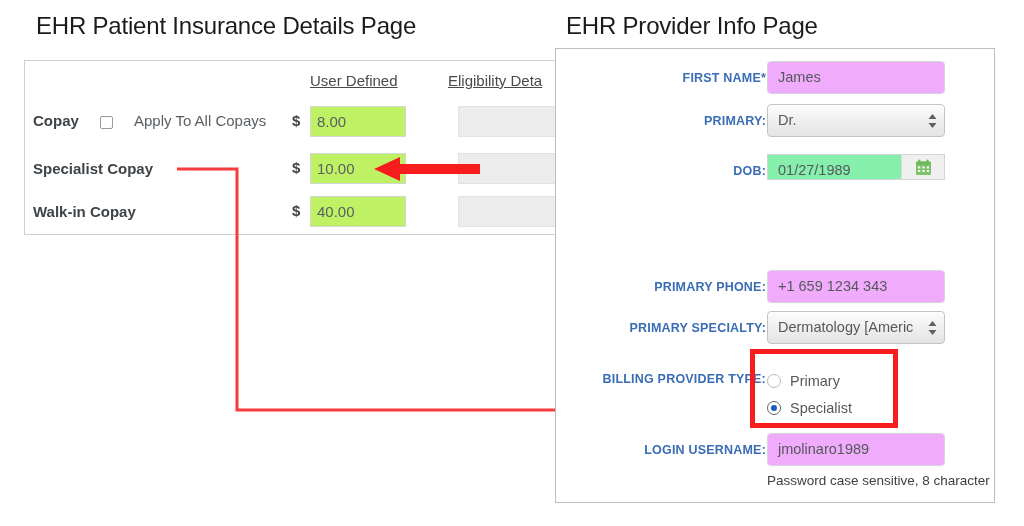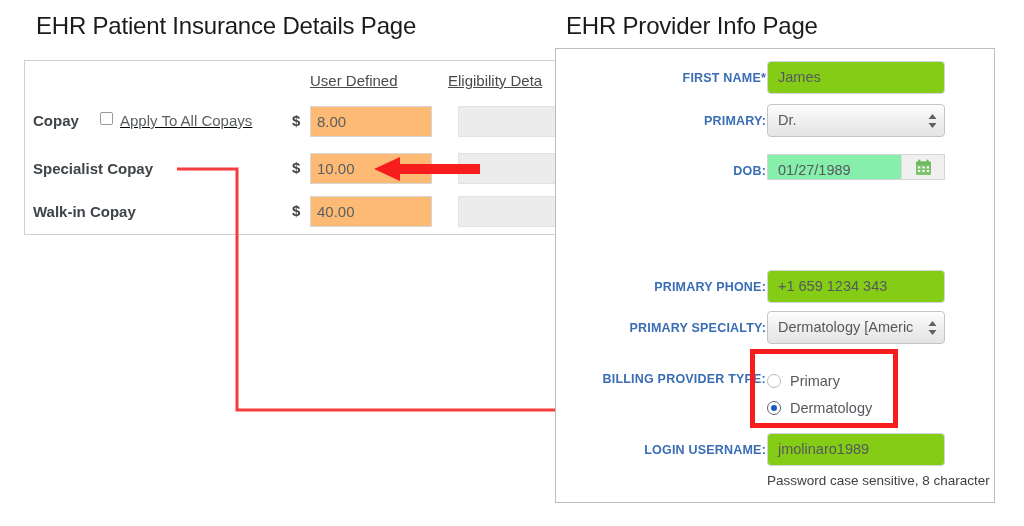--- a/index.html
+++ b/index.html
@@ -62,24 +62,23 @@
   }
   #lbl-copay      { left: 33px;  top: 112px; }
   #lbl-specialist { left: 33px;  top: 160px; }
   #lbl-walkin     { left: 33px;  top: 203px; }
 
   .chk-wrap {
     position: absolute;
     left: 100px;
     top: 112px;
     display: flex;
-    align-items: flex-start;
-    gap: 7px;
-    white-space: nowrap;
-    text-decoration: underline;
+    align-items: flex-end;
+    gap: 21px;
+    white-space: nowrap;
   }
   .chk-box {
     width: 13px;
     height: 13px;
     border: 1px solid #9a9a9a;
     border-radius: 2px;
     background: #fff;
     box-sizing: border-box;
     display: inline-block;
   }
@@ -89,24 +88,24 @@
   }
 
   .dollar {
     position: absolute;
     font-size: 15px;
     font-weight: bold;
     color: #3f4448;
   }
   .txt-input {
     position: absolute;
-    width: 122px;
+    width: 96px;
     height: 31px;
     border: 1px solid #d6d6d6;
-    background: #fdba74;
+    background: #bef264;
     box-sizing: border-box;
     font-family: "Liberation Sans", sans-serif;
     font-size: 15px;
     color: #5a5f63;
     padding: 0 6px;
     line-height: 29px;
     white-space: nowrap;
     overflow: hidden;
   }
   .txt-input.disabled {
@@ -175,21 +174,21 @@
   .fld-control {
     position: absolute;
     left: 211px;
     top: 0;
   }
   .inp {
     width: 178px;
     height: 33px;
     border: 1px solid #d3d6d9;
     border-radius: 4px;
-    background: #84cc16;
+    background: #f0abfc;
     box-sizing: border-box;
     font-family: "Liberation Sans", sans-serif;
     font-size: 14.5px;
     color: #55595d;
     padding: 0 10px;
     line-height: 31px;
     white-space: nowrap;
     overflow: hidden;
   }
   .sel {
@@ -425,21 +424,21 @@
     <div class="fld-row" style="top:313px; height:60px;">
       <div class="fld-label" style="height:60px; line-height:34px;">BILLING PROVIDER TYPE:</div>
       <div class="fld-control" style="top:5px;">
         <div class="radio-group">
           <div class="radio-row">
             <span class="radio-dot"></span>
             <span class="radio-text">Primary</span>
           </div>
           <div class="radio-row">
             <span class="radio-dot on"></span>
-            <span class="radio-text">Dermatology</span>
+            <span class="radio-text">Specialist</span>
           </div>
         </div>
       </div>
     </div>
 
     <div class="fld-row" style="top:384px;">
       <div class="fld-label">LOGIN USERNAME:</div>
       <div class="fld-control">
         <div class="inp">jmolinaro1989</div>
       </div>

